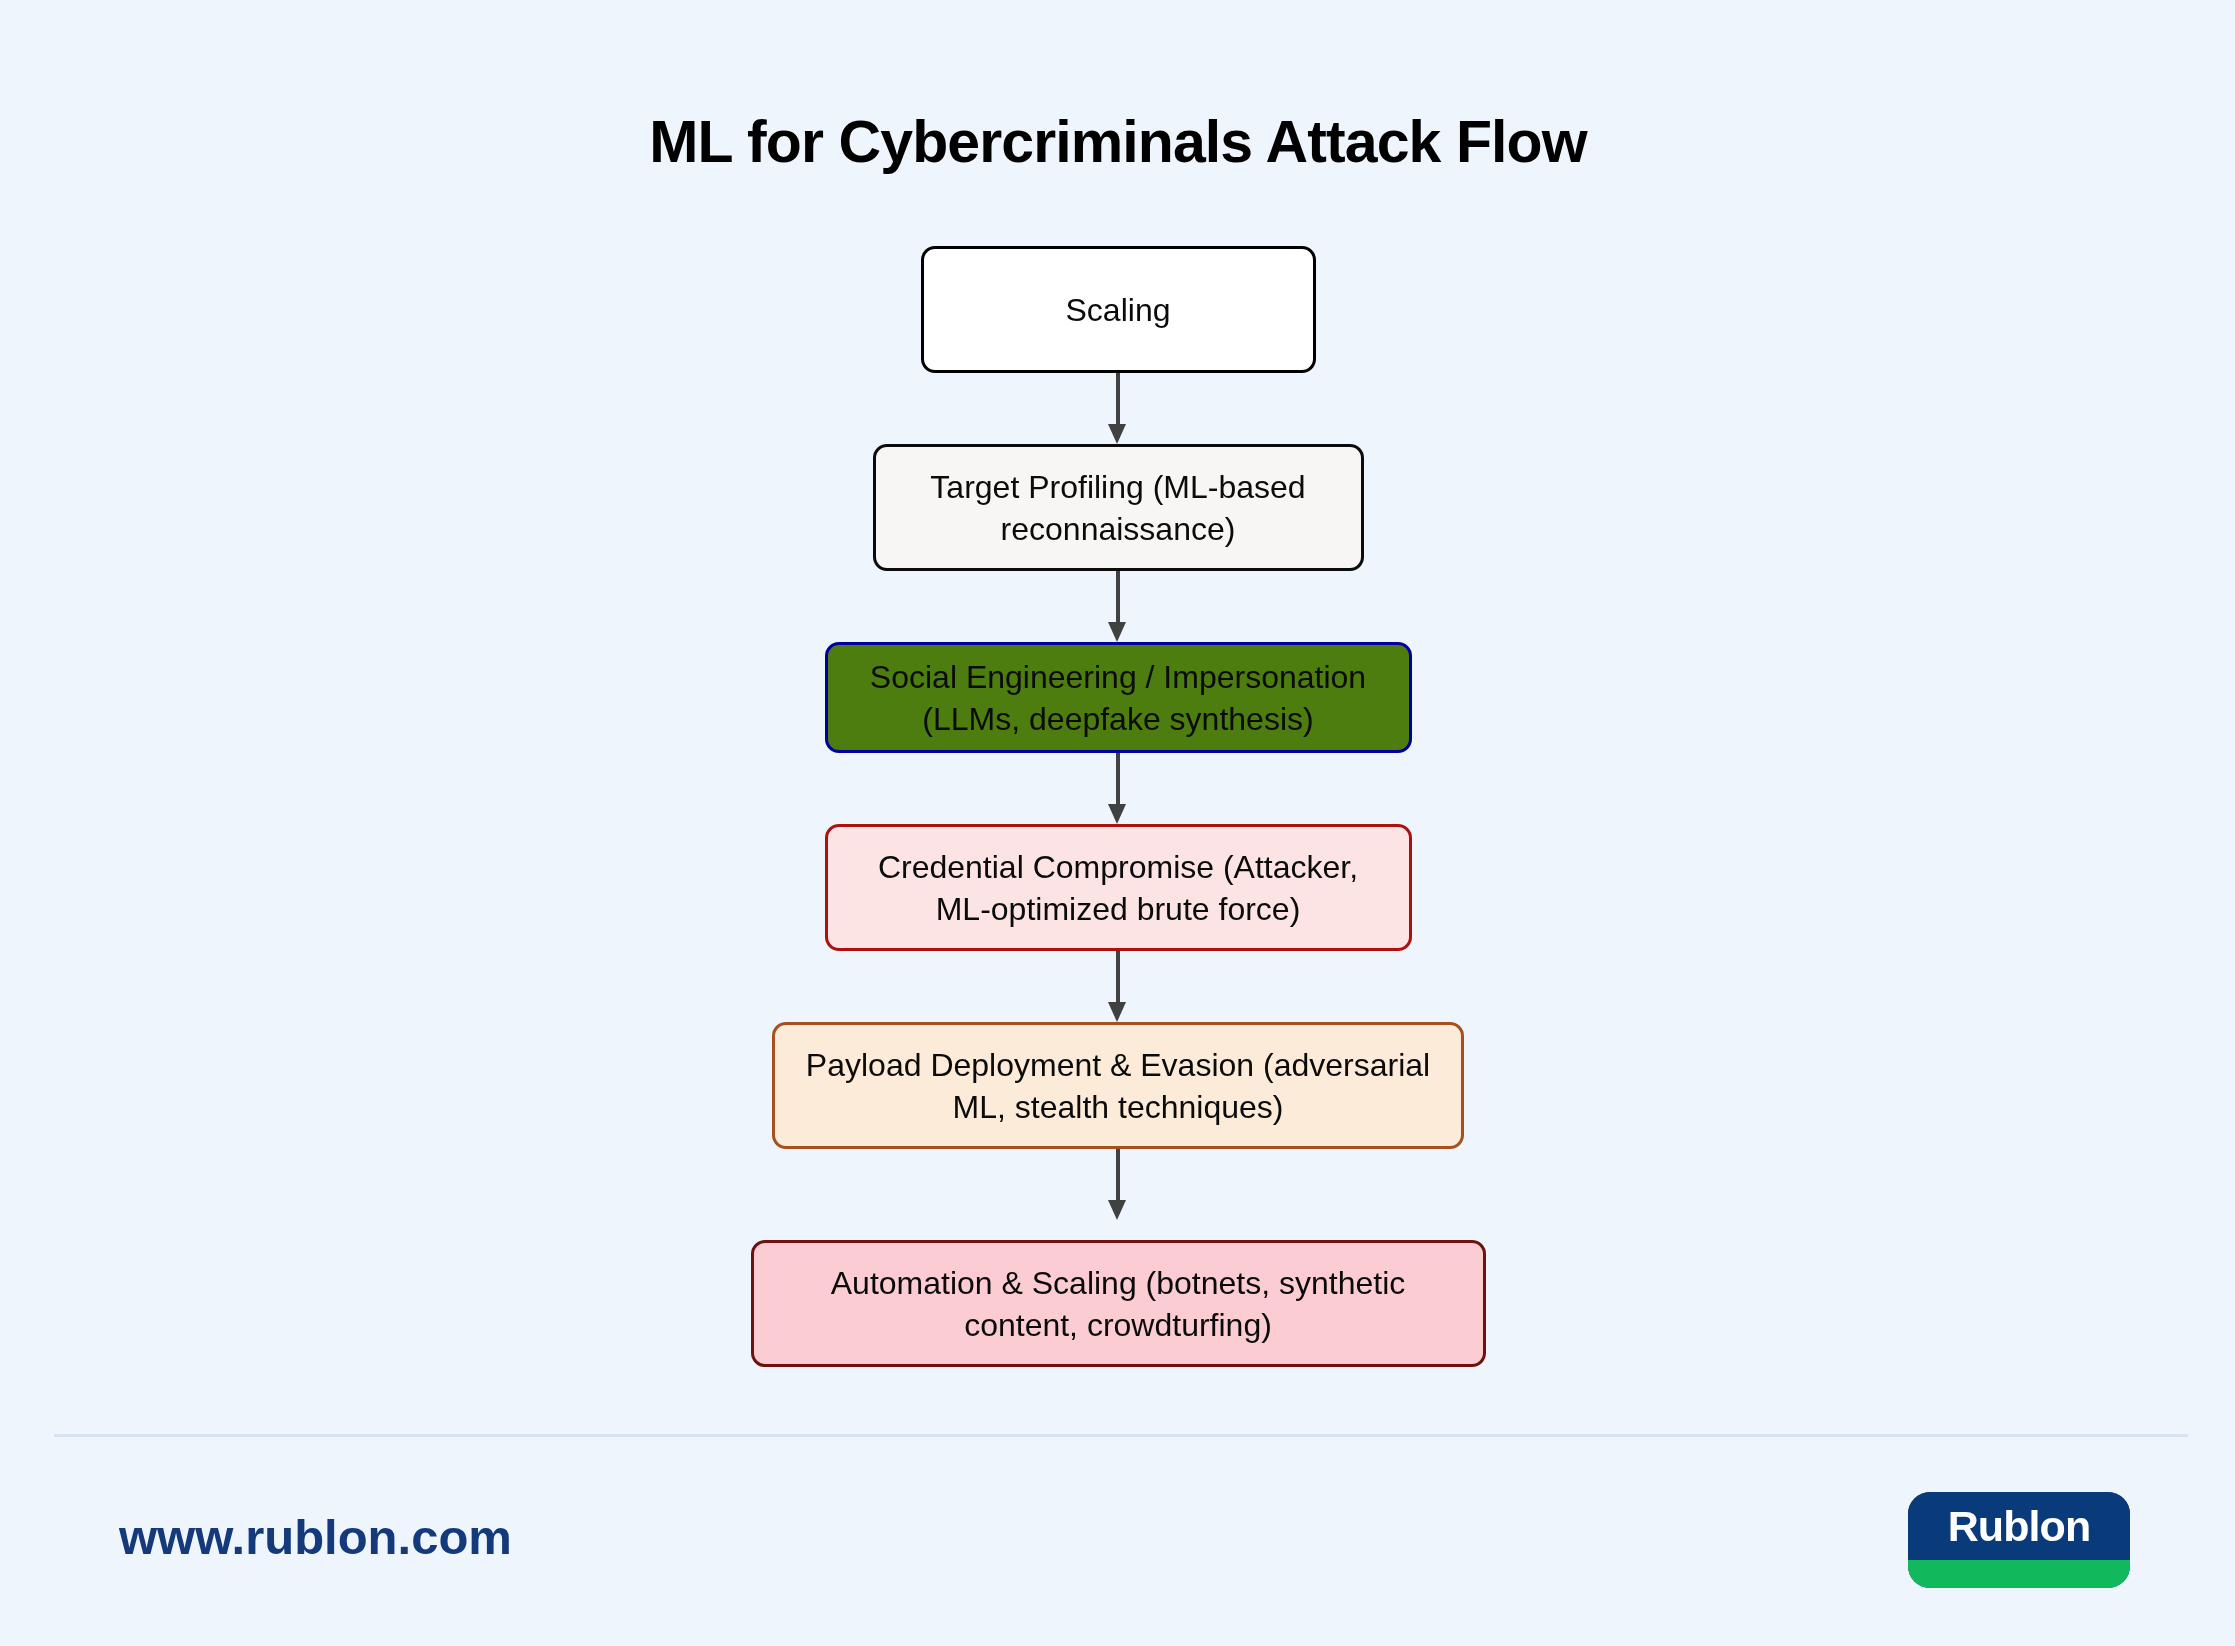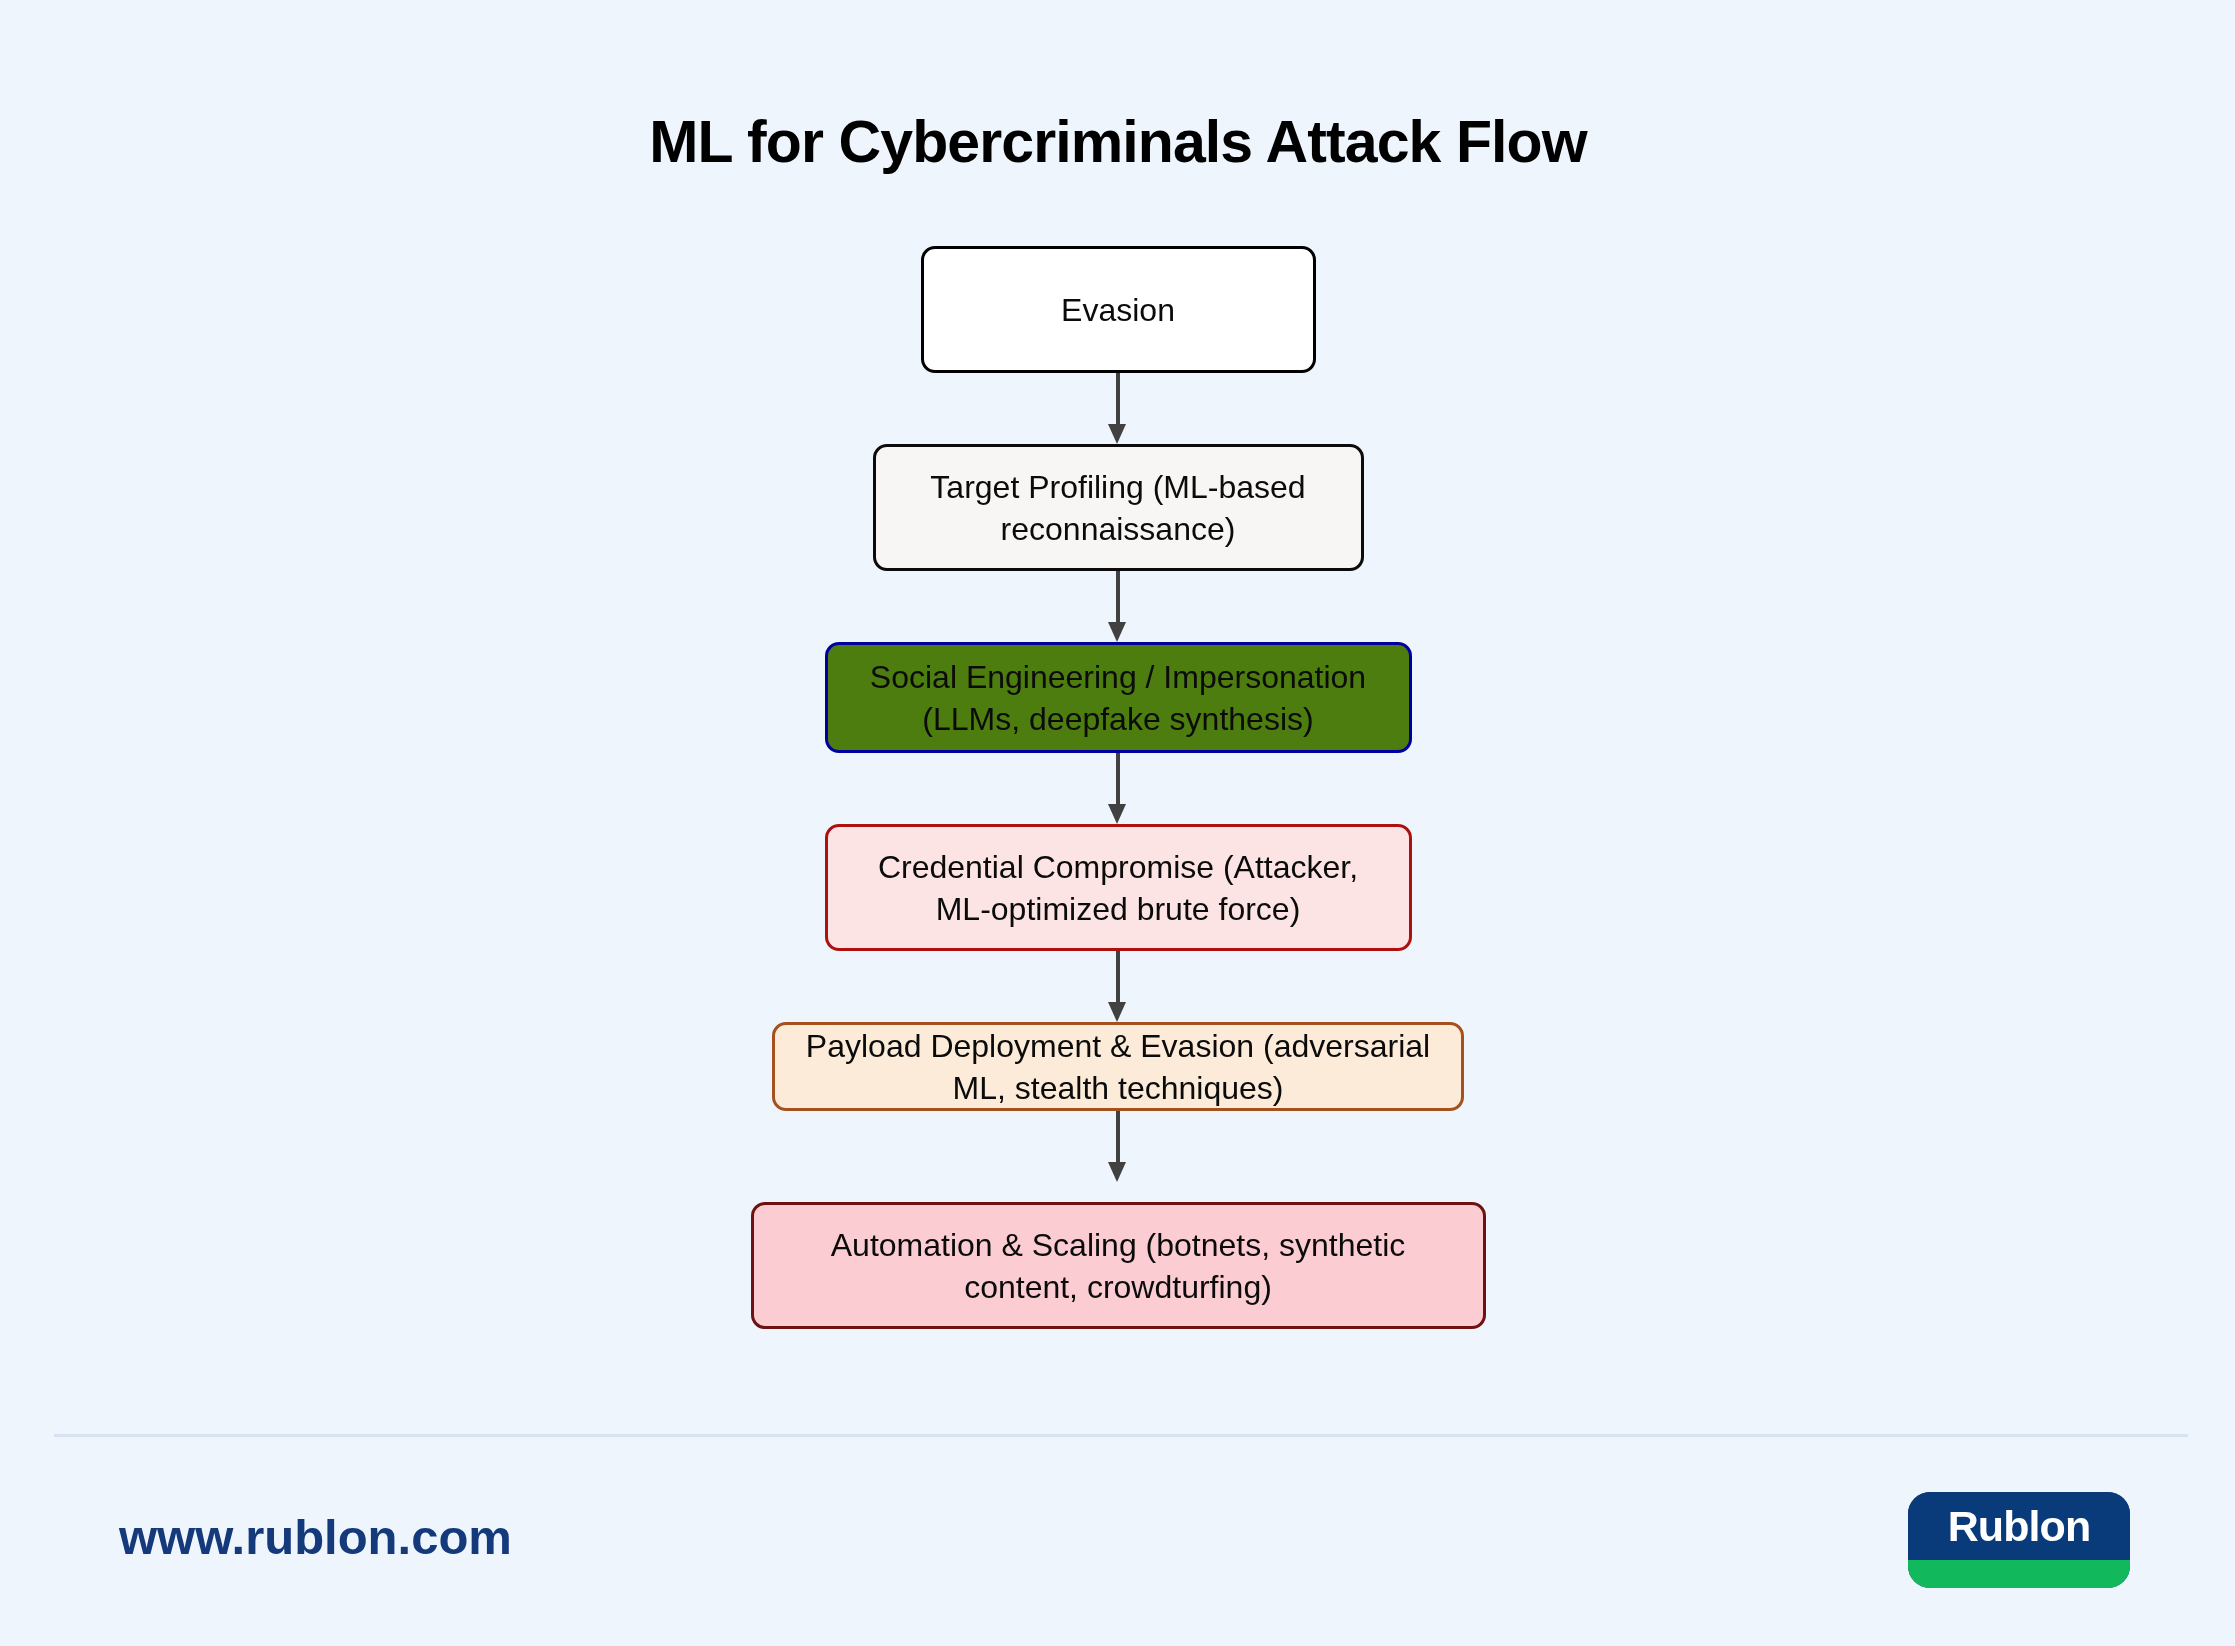--- a/index.html
+++ b/index.html
@@ -55,21 +55,21 @@
     font-size: 32px;
     line-height: 42px;
     color: #0b0b0b;
     padding: 5.2px 19px;
   }
 
   .node-1 { width: 395px;  height: 127px; background:#ffffff; border-color:#000000; }
   .node-2 { width: 491px;  height: 127px; background:#f7f6f4; border-color:#0b0b0b; }
   .node-3 { width: 587px;  height: 111px; background:#4d7c0f; border-color:#0000a0; }
   .node-4 { width: 587px;  height: 127px; background:#fce4e4; border-color:#ae1010; }
-  .node-5 { width: 692px;  height: 89px; background:#fcebd8; border-color:#a4511d; }
+  .node-5 { width: 692px;  height: 127px; background:#fcebd8; border-color:#a4511d; }
   .node-6 { width: 735px;  height: 127px; background:#fbcdd3; border-color:#6e1111;margin-top:20px; }
 
   
   .connector {
     position: relative;
     width: 21px;
     height: 71px;
   }
   .connector .stem {
     position: absolute;
@@ -150,21 +150,21 @@
   }
 </style>
 </head>
 <body>
 
 <h1 class="page-title">ML for Cybercriminals Attack Flow</h1>
 
 <div class="flow">
 
   <div class="node node-1">
-    <span>Evasion</span>
+    <span>Scaling</span>
   </div>
 
   <div class="connector">
     <div class="stem"></div>
     <div class="head"></div>
   </div>
 
   <div class="node node-2">
     <span>Target Profiling (ML-based reconnaissance)</span>
   </div>

